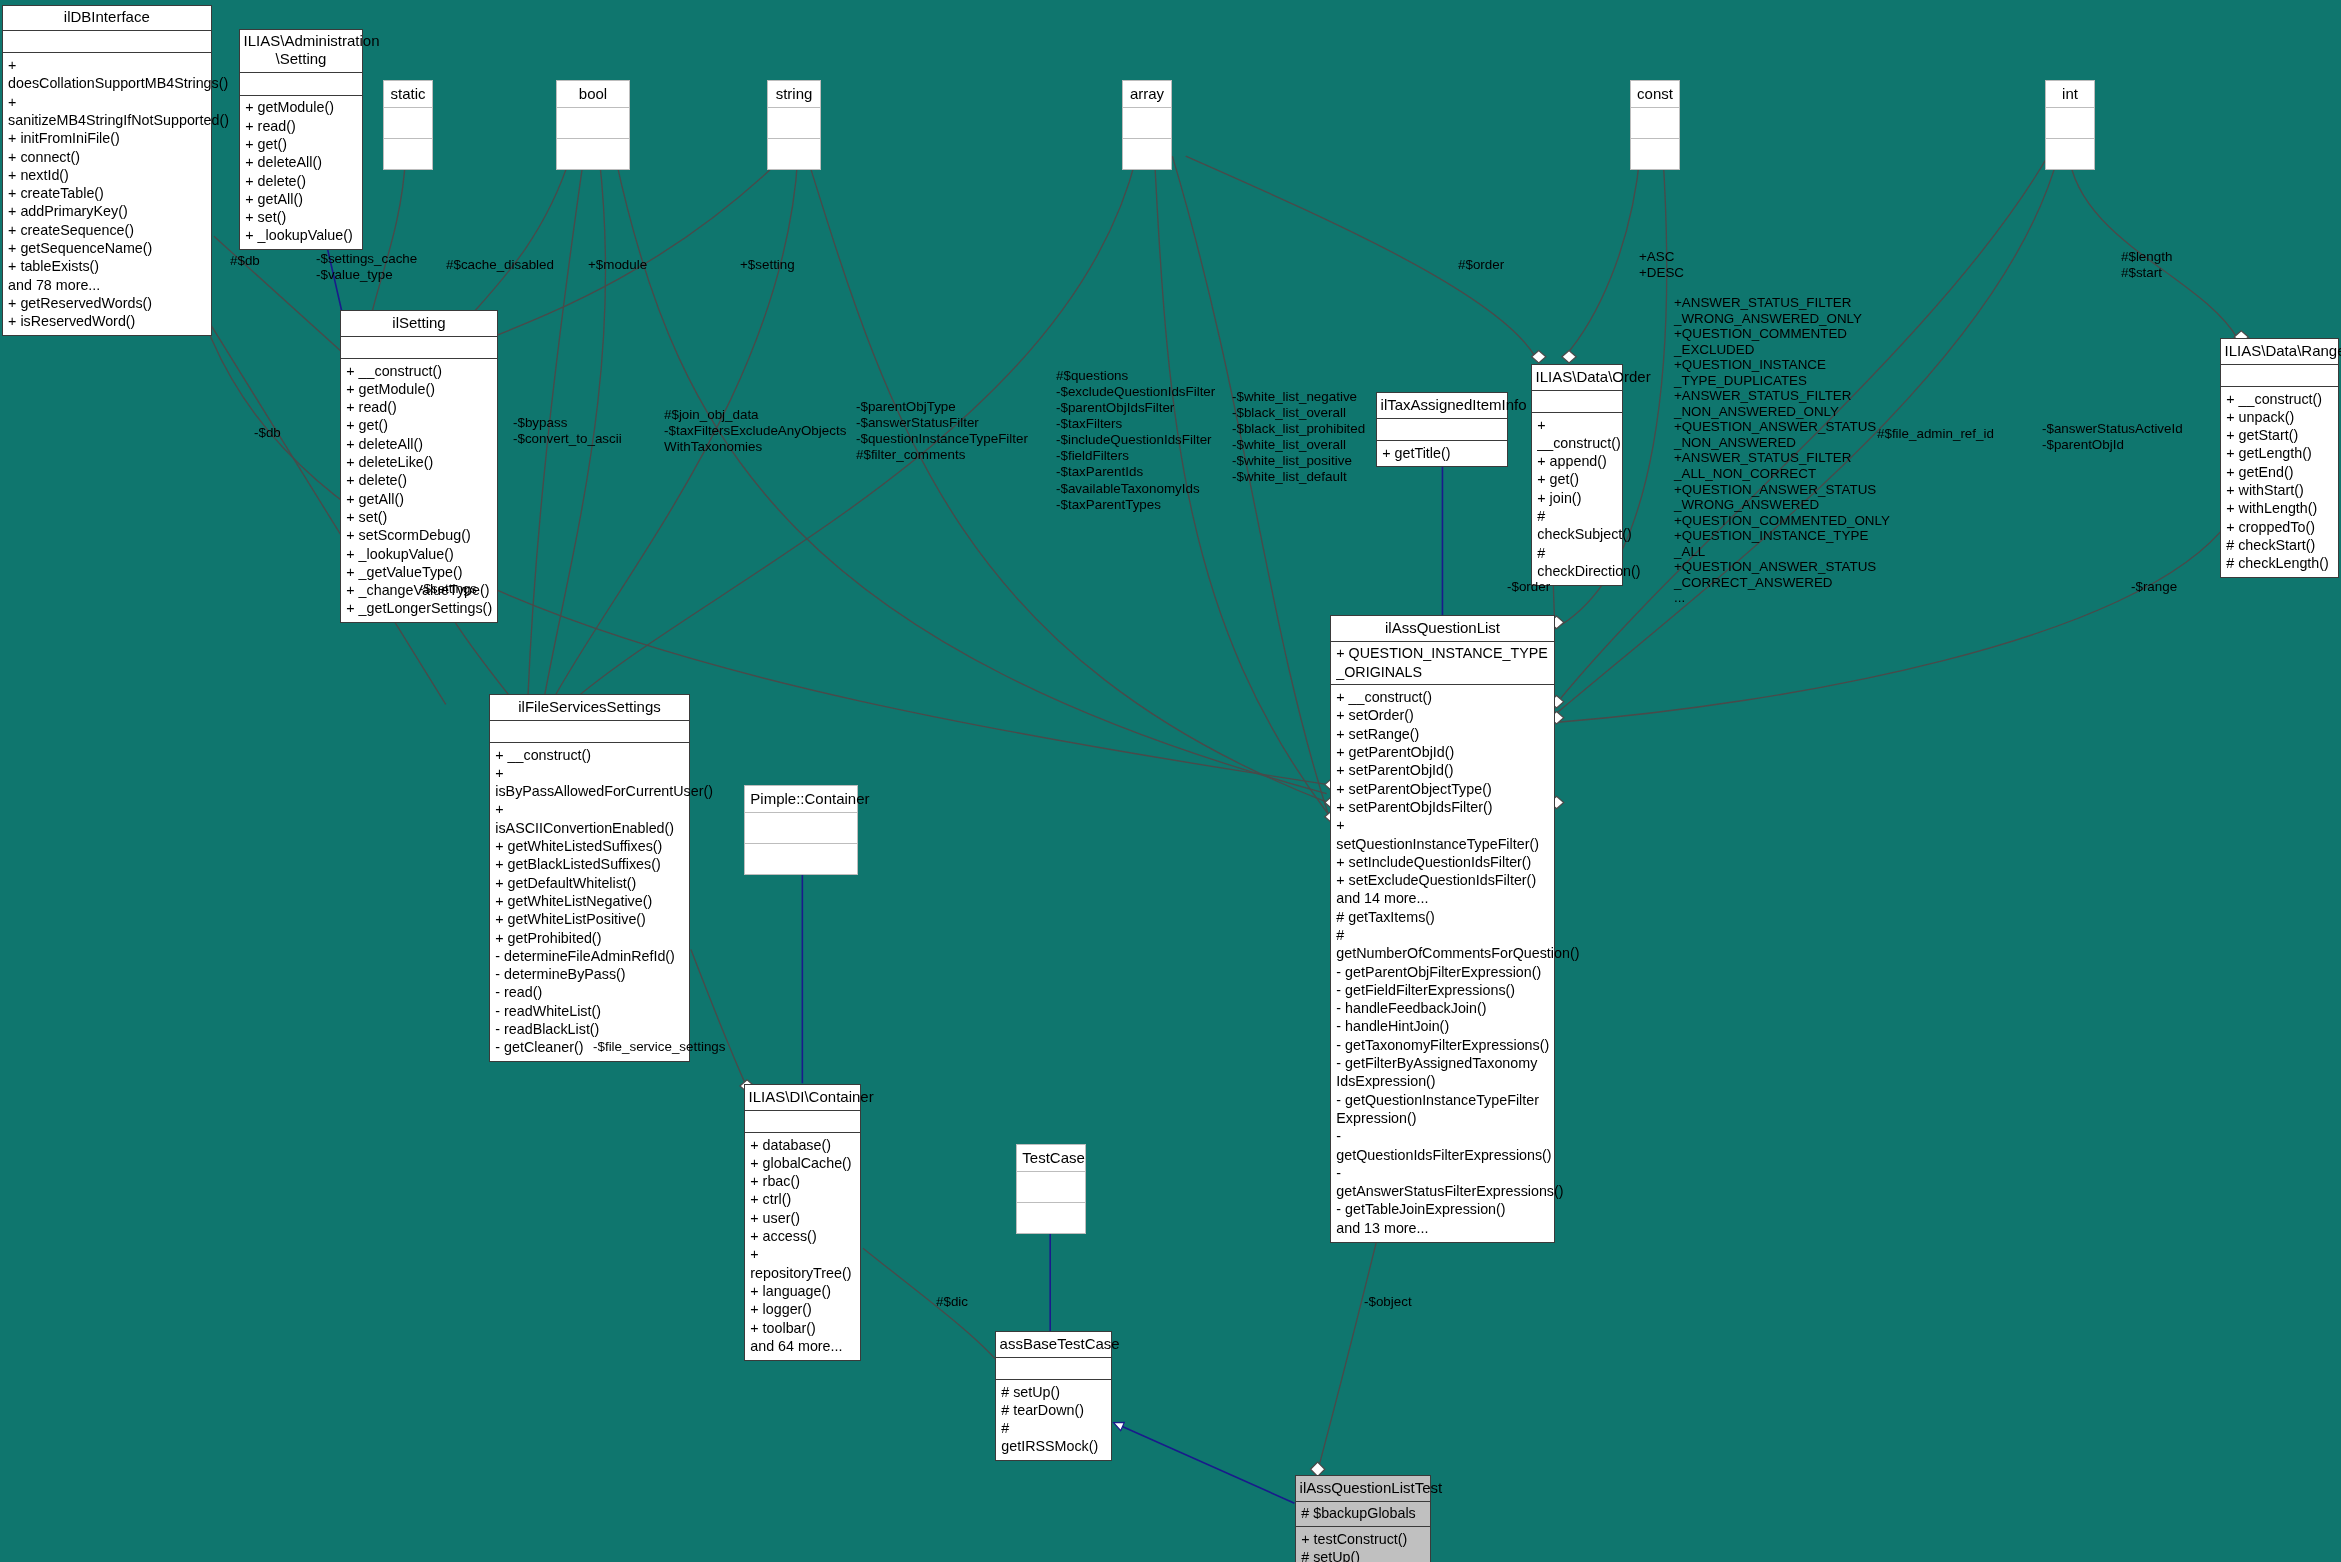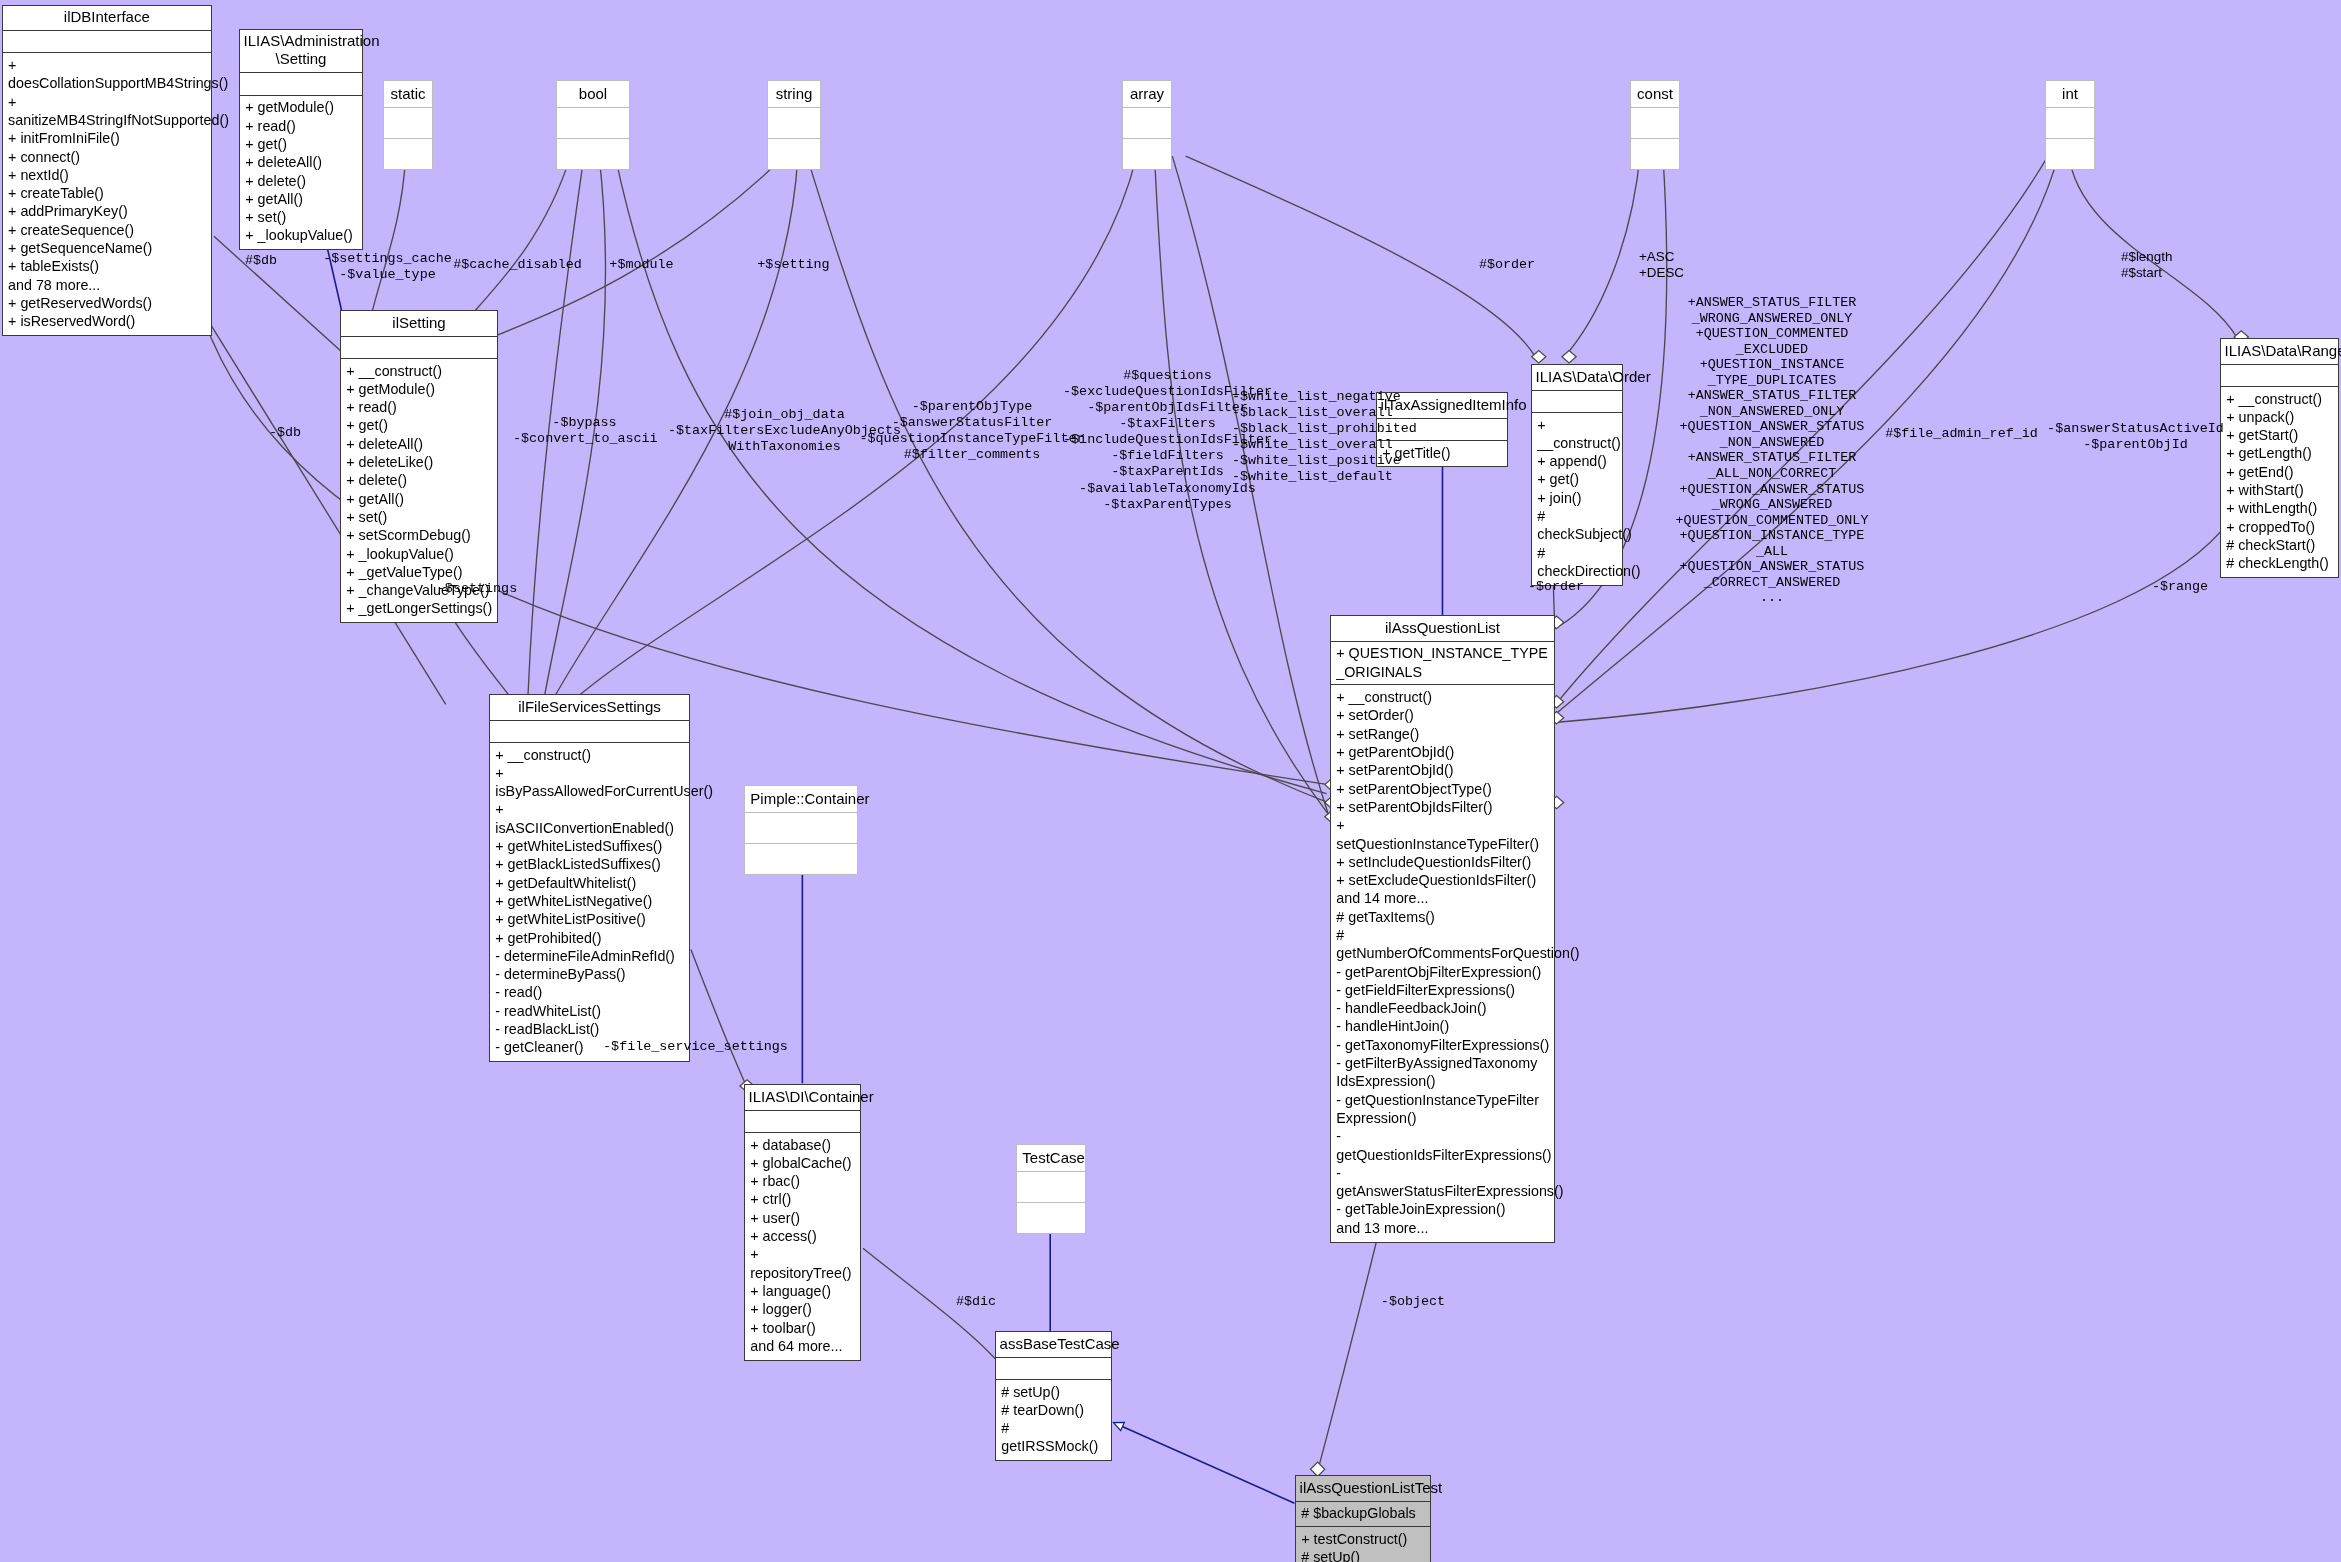--- a/index.html
+++ b/index.html
@@ -5,21 +5,21 @@
   html,body{margin:0;padding:0;background:#ffffff;}
   body{
     font-family:"Liberation Sans", sans-serif;
     -webkit-font-smoothing:antialiased;
   }
   #canvas{
     position:relative;
     width:2342px;
     height:1563px;
     overflow:hidden;
-    background:#c4b5fd;
+    background:#0f766e;
   }
   svg.edges{
     position:absolute;left:0;top:0;width:2342px;height:1563px;
     pointer-events:none;
   }
   
   .uml{
     position:absolute;
     box-sizing:border-box;
     background:#ffffff;
@@ -62,21 +62,21 @@
 
   
   .elabel{
     position:absolute;
     font-size:13.4px;
     line-height:1.2;
     color:#000;
     white-space:pre-line;
     z-index:6;
   }
-  .elabel.c{text-align:center;font-family:Liberation Mono, monospace;}
+  .elabel.c{}
   .elabel.l{text-align:left;margin-left:24px;}
 </style>
 </head>
 <body>
 
 <div id="canvas">
 
   <svg class="edges" viewBox="0 0 2627 1753">
     <defs>
       <marker id="hollowTri" markerWidth="14" markerHeight="14" refX="11" refY="6" orient="auto" markerUnits="userSpaceOnUse">

